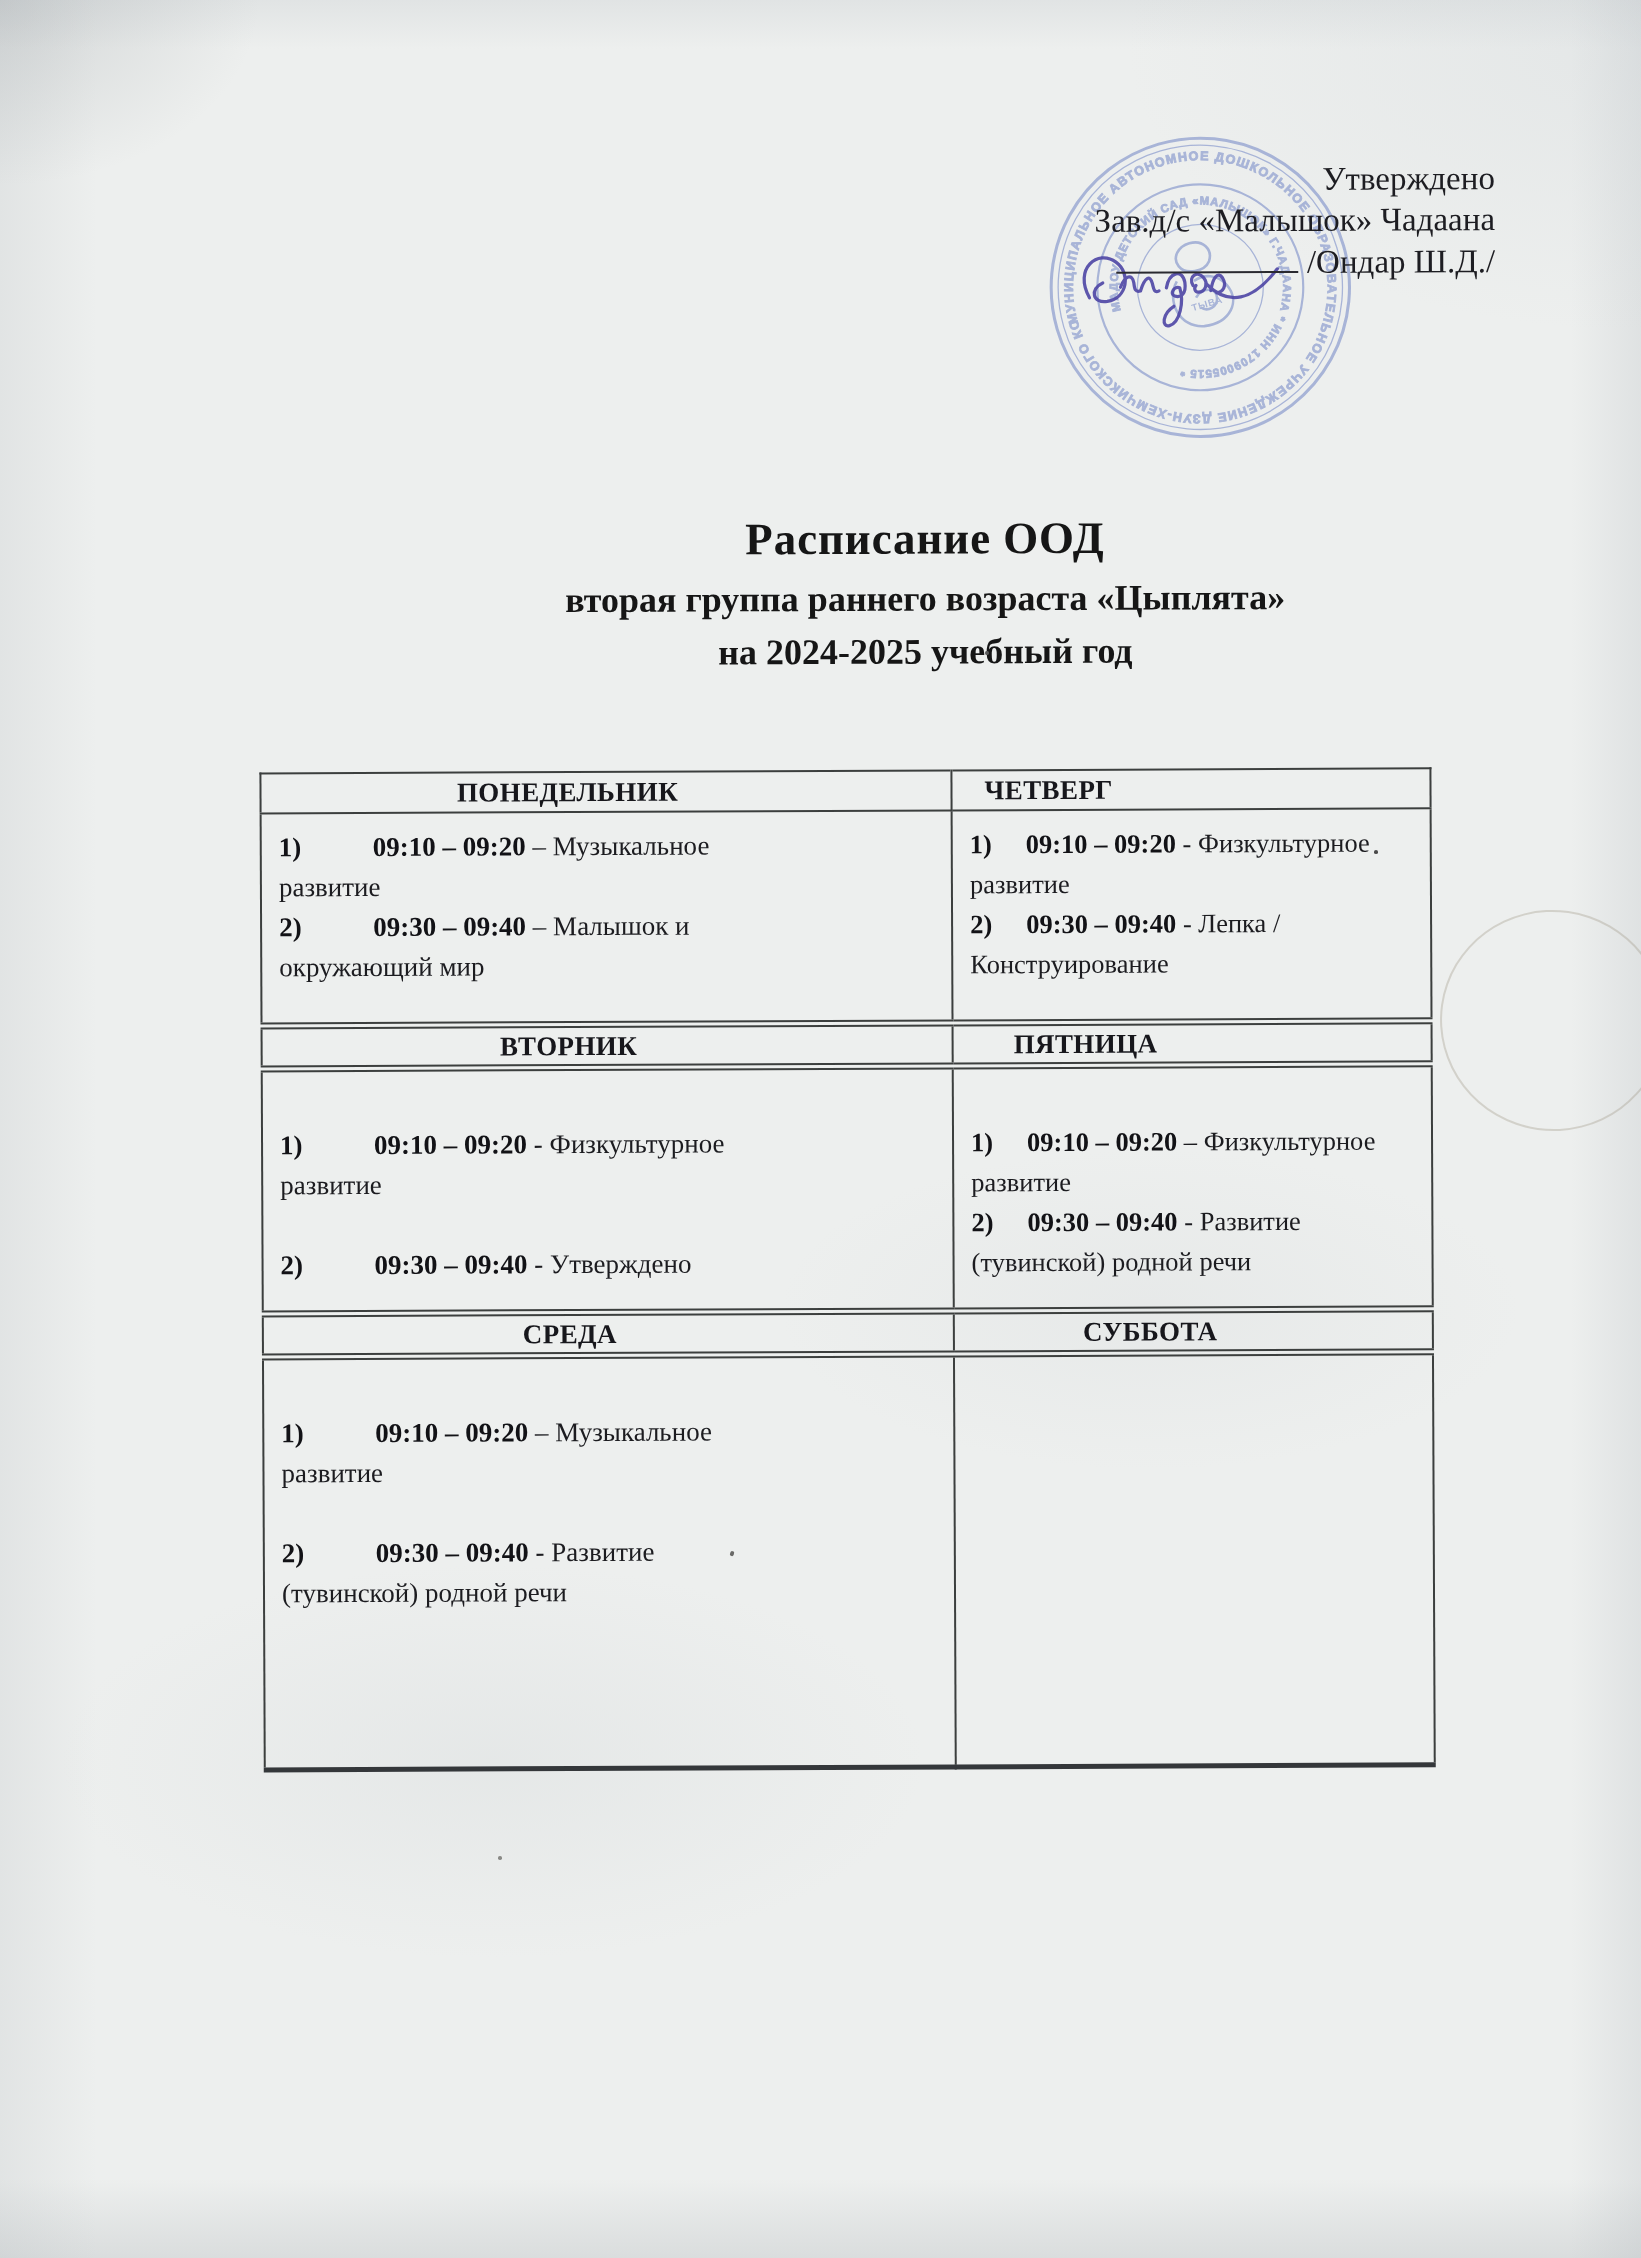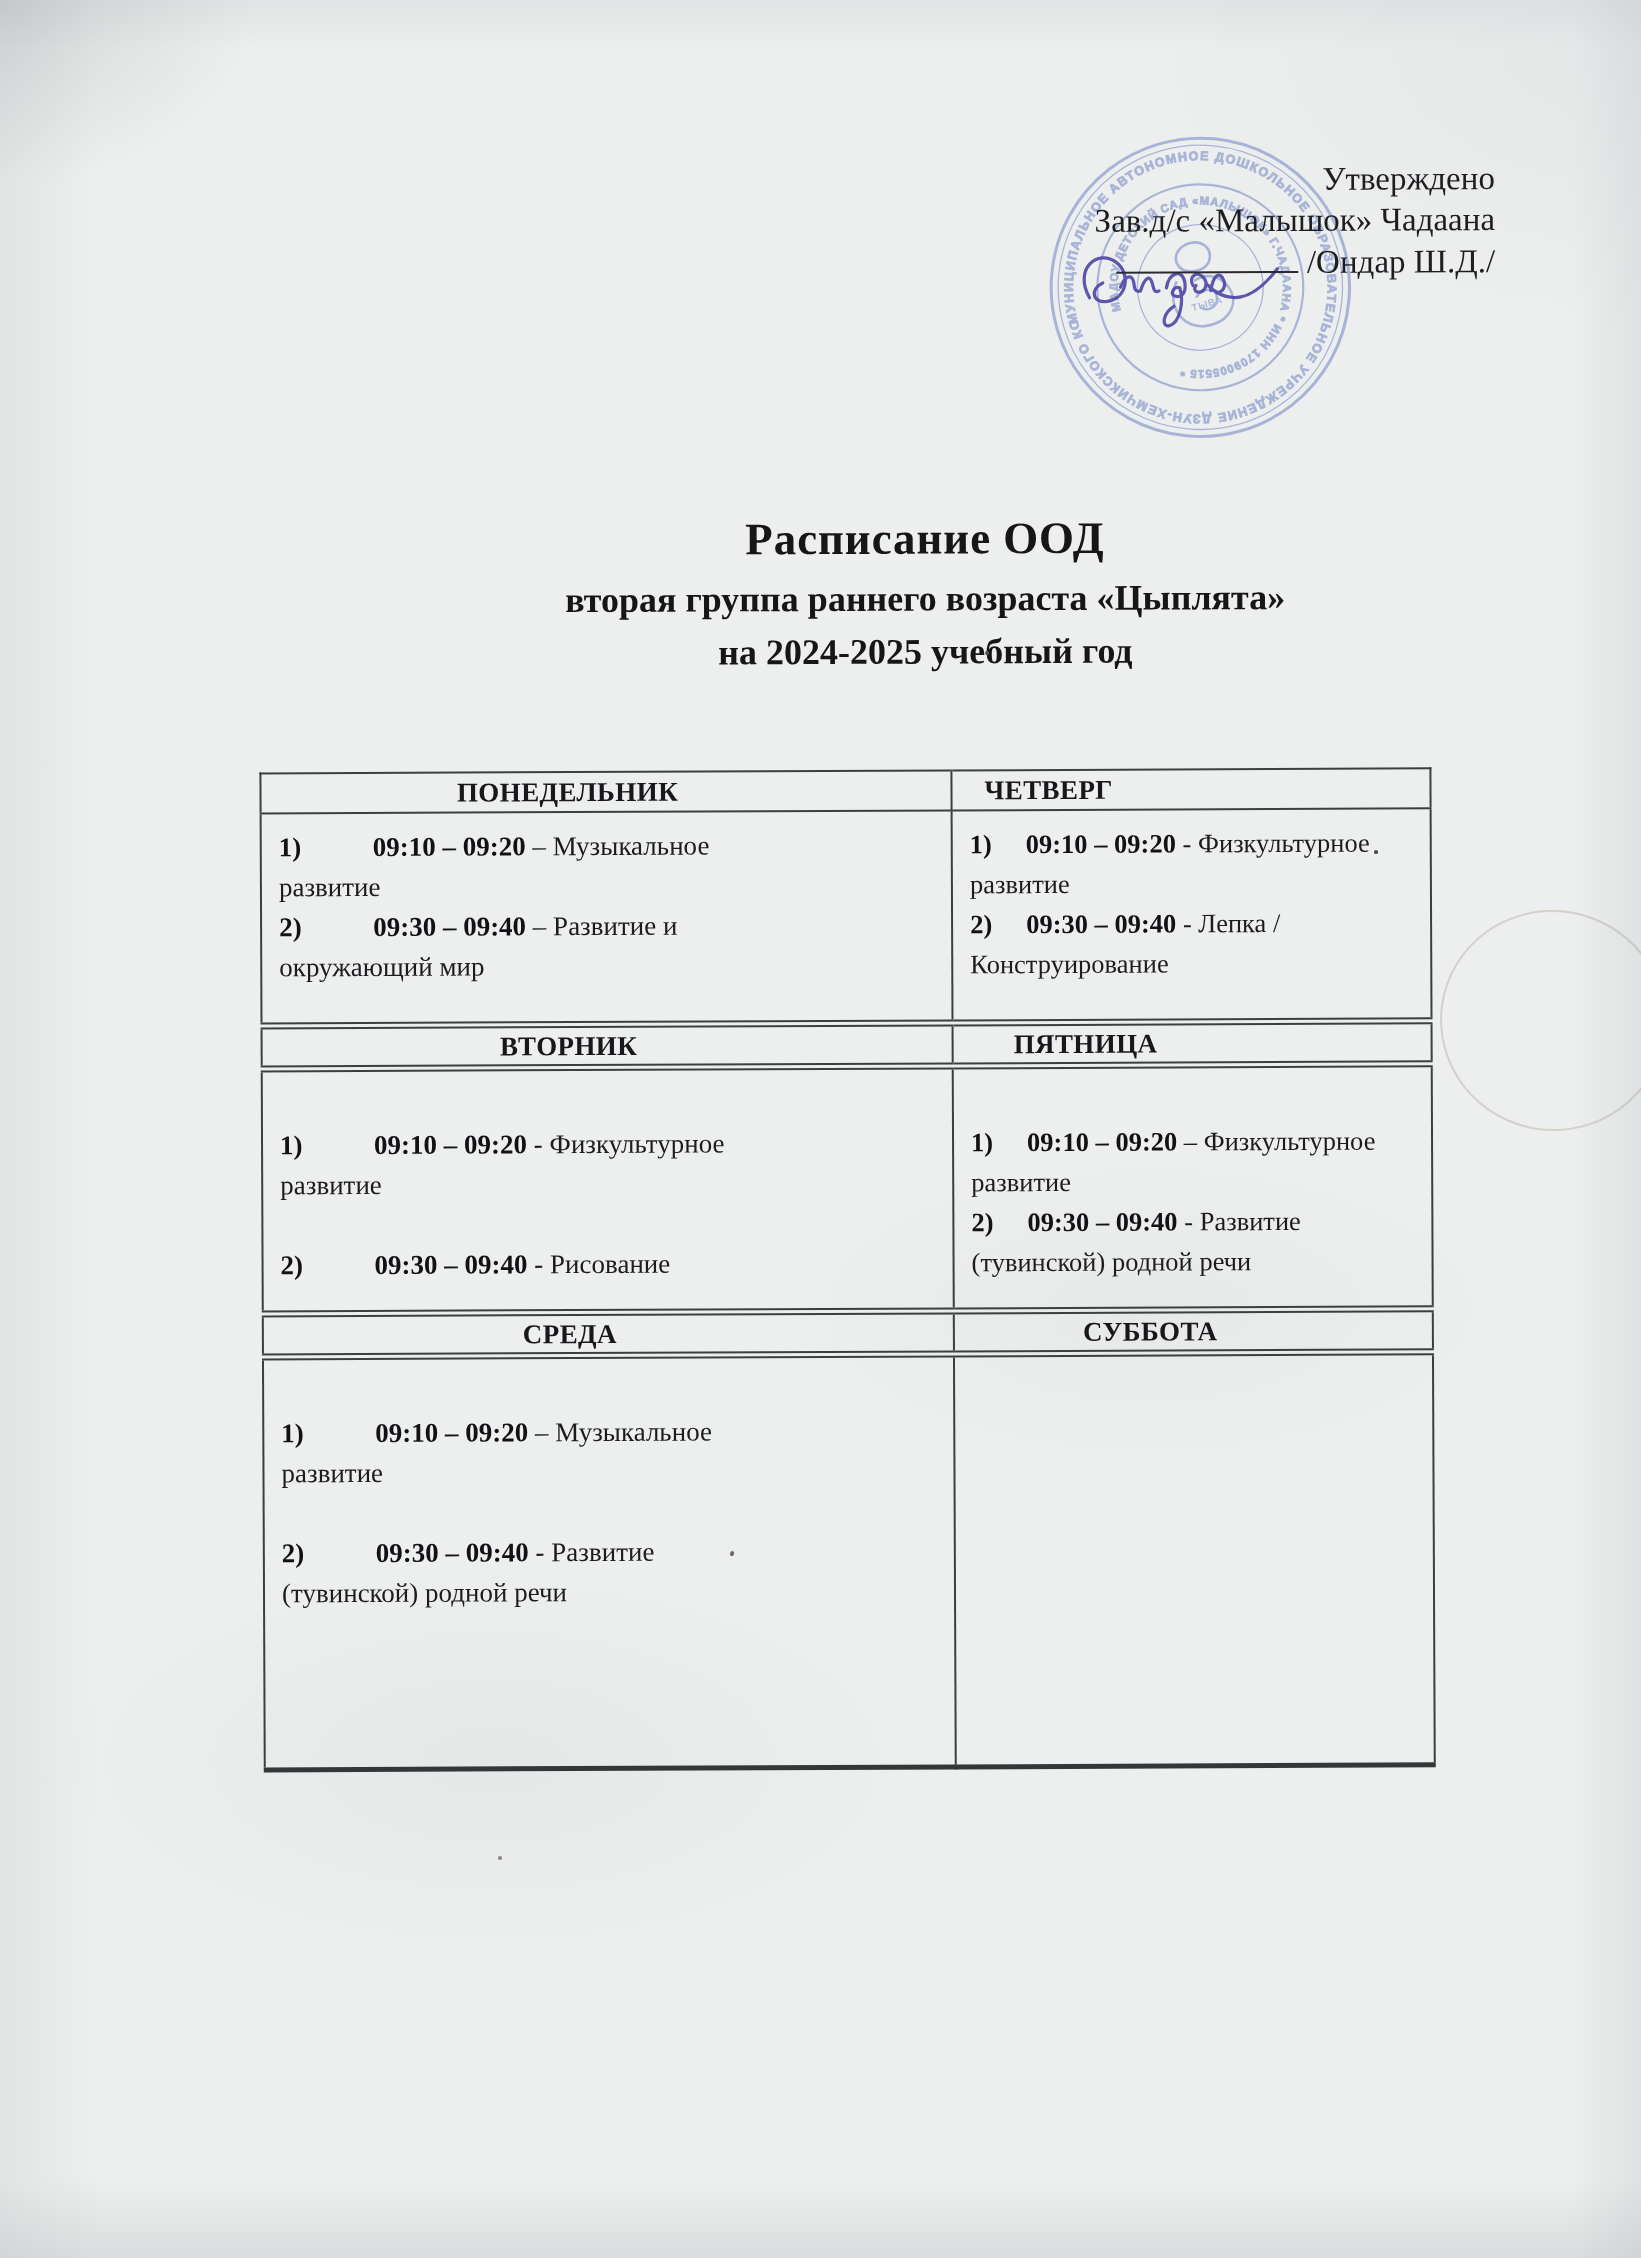--- a/index.html
+++ b/index.html
@@ -137,21 +137,21 @@
       <tbody>
         <tr class="hdr hdr1">
           <td class="colL dayL">ПОНЕДЕЛЬНИК</td>
           <td class="colR dayR-thu">ЧЕТВЕРГ</td>
         </tr>
         <tr class="row1">
           <td class="colL">
               <div class="cell">
                 <div class="line"><span class="num">1)</span><span class="time">09:10 – 09:20</span><span> – Музыкальное</span></div>
                 <div class="line">развитие</div>
-                <div class="line"><span class="num">2)</span><span class="time">09:30 – 09:40</span><span> – Развитие и</span></div>
+                <div class="line"><span class="num">2)</span><span class="time">09:30 – 09:40</span><span> – Малышок и</span></div>
                 <div class="line">окружающий мир</div>
               </div>
             </td>
           <td class="colR">
               <div class="cell">
                 <div class="line"><span class="num">1)</span><span class="time">09:10 – 09:20</span><span> - Физкультурное</span></div>
                 <div class="line">развитие</div>
                 <div class="line"><span class="num">2)</span><span class="time">09:30 – 09:40</span><span> - Лепка /</span></div>
                 <div class="line">Конструирование</div>
               </div>
@@ -161,21 +161,21 @@
           <td class="colL dayL">ВТОРНИК</td>
           <td class="colR dayR-fri">ПЯТНИЦА</td>
         </tr>
         <tr class="row2">
           <td class="colL">
               <div class="cell">
                 <div class="line blank"></div>
                 <div class="line"><span class="num">1)</span><span class="time">09:10 – 09:20</span><span> - Физкультурное</span></div>
                 <div class="line">развитие</div>
                 <div class="line blank"></div>
-                <div class="line"><span class="num">2)</span><span class="time">09:30 – 09:40</span><span> - Рисование</span></div>
+                <div class="line"><span class="num">2)</span><span class="time">09:30 – 09:40</span><span> - Утверждено</span></div>
               </div>
             </td>
           <td class="colR">
               <div class="cell">
                 <div class="line blank"></div>
                 <div class="line"><span class="num">1)</span><span class="time">09:10 – 09:20</span><span> – Физкультурное</span></div>
                 <div class="line">развитие</div>
                 <div class="line"><span class="num">2)</span><span class="time">09:30 – 09:40</span><span> - Развитие</span></div>
                 <div class="line">(тувинской) родной речи</div>
               </div>

